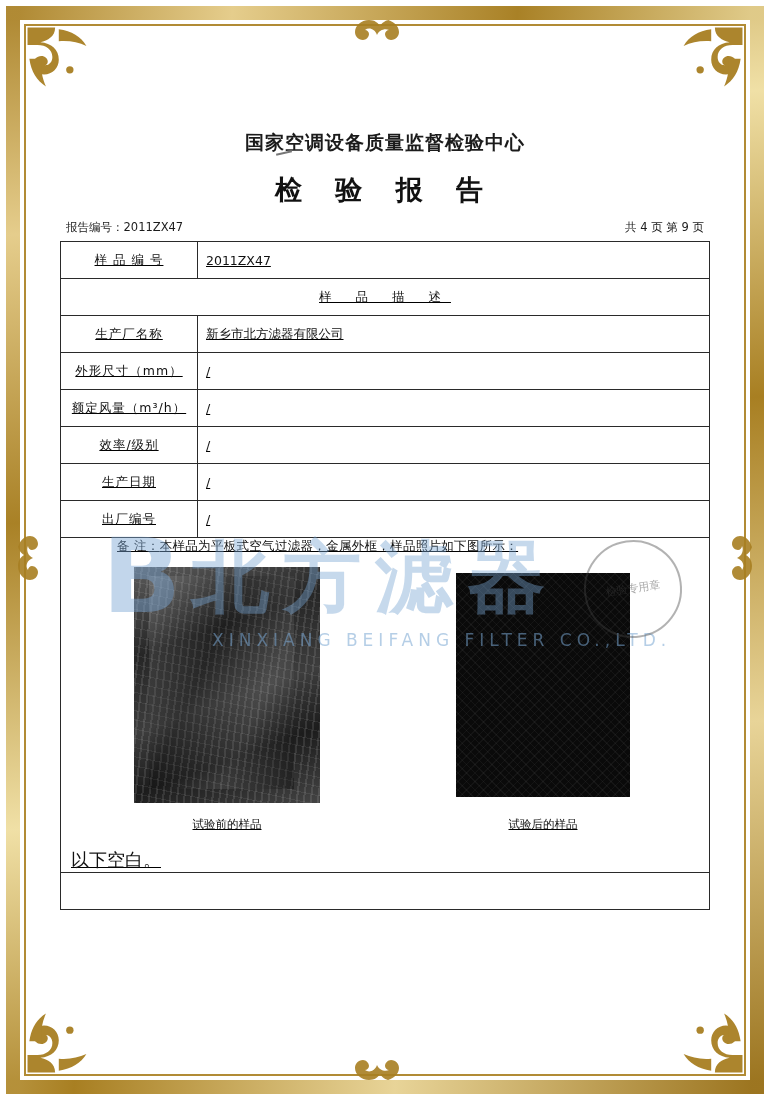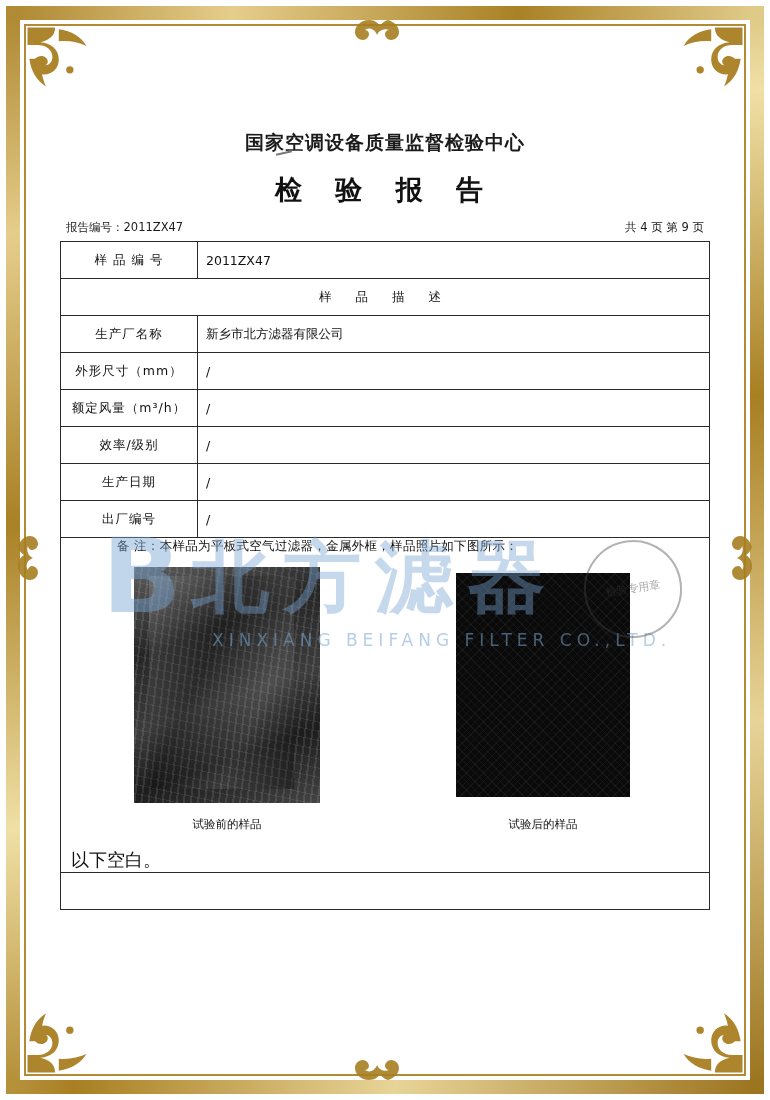--- a/index.html
+++ b/index.html
@@ -113,20 +113,21 @@
   }
   .meta-left { font-family: "DejaVu Sans", sans-serif; }
   .meta-right { font-family: "DejaVu Sans", sans-serif; }
 
   
   table.rep {
     width: 100%;
     border-collapse: collapse;
     margin-top: 6px;
     table-layout: fixed;
+    text-decoration: underline;
   }
   table.rep td {
     border: 1px solid #2a2a2a;
     height: 36px;
     font-size: 12.5px;
     color: #111;
     font-family: "DejaVu Sans", sans-serif;
     padding: 0 8px;
     vertical-align: middle;
   }

